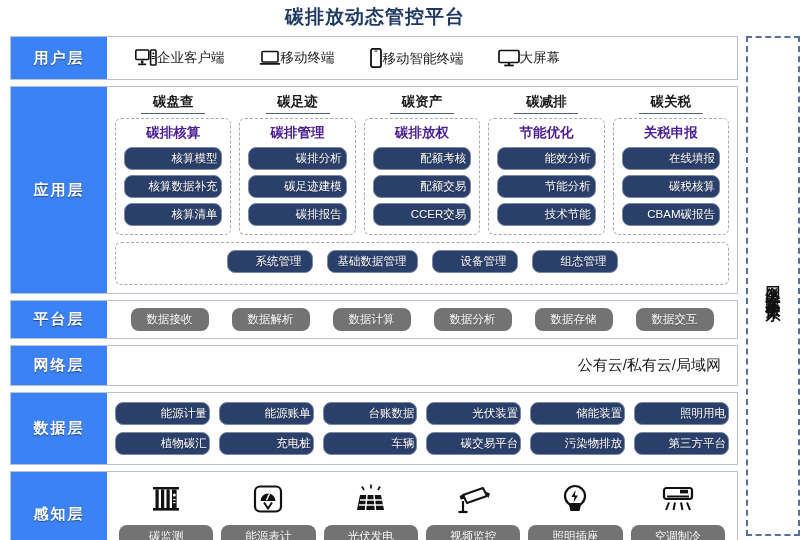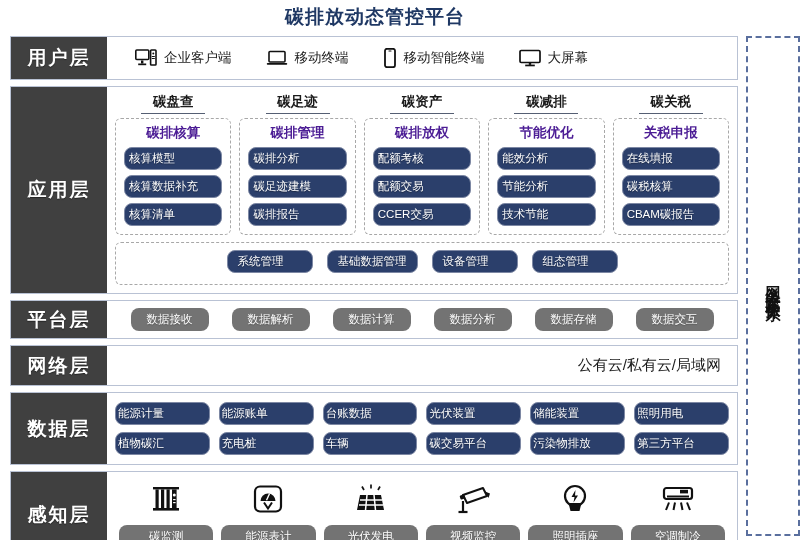--- a/index.html
+++ b/index.html
@@ -37,23 +37,23 @@
 
   .layer {
     display: flex;
     align-items: stretch;
     border: 1px solid #b9c2d4;
     background: #ffffff;
     margin-bottom: 6px;
   }
   .layer-label {
     flex: 0 0 96px;
-    background: #404040;
+    background: #3b82f6;
     color: #ffffff;
-    font-size: 19px;
+    font-size: 15px;
     font-weight: bold;
     letter-spacing: 2px;
     display: flex;
     align-items: center;
     justify-content: center;
     text-shadow: 0 1px 1px rgba(0,0,0,.45);
   }
   .layer-body {
     flex: 1 1 auto;
     background: #ffffff;
@@ -64,22 +64,21 @@
   
   .user-row {
     display: flex;
     align-items: center;
     width: 100%;
     padding: 6px 8px 6px 16px;
     gap: 10px;
   }
   .user-item {
     display: flex;
-    align-items: center;
-    gap: 7px;
+    align-items: flex-end;
     padding: 0 12px;
     font-size: 13.5px;
     color: #1a1a1a;
   }
   .user-item .ico { display: block; line-height: 0; }
   .ul-h { height: 44px; }
 
   
   .app-body {
     flex-direction: column;
@@ -109,21 +108,21 @@
   }
   .col-sub {
     text-align: center;
     font-size: 13.5px;
     font-weight: bold;
     color: #4c1d95;
     margin-bottom: 5px;
   }
   .pill {
     display: block;
-    text-align: left;
+    text-align: right;
     font-size: 11.5px;
     color: #ffffff;
     background: #2B3F6B;
     border: 1px solid #7d88a4;
     border-radius: 8px;
     padding: 3px 4px;
     margin-bottom: 5px;
     white-space: nowrap;
     overflow: hidden;
     text-shadow: 0 1px 1px rgba(0,0,0,.4);

